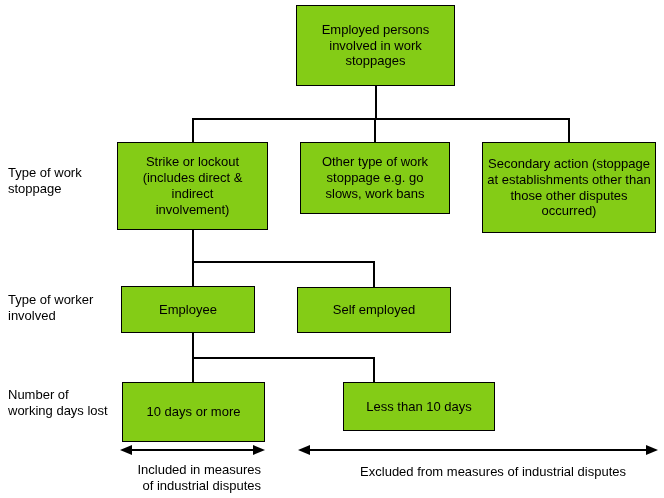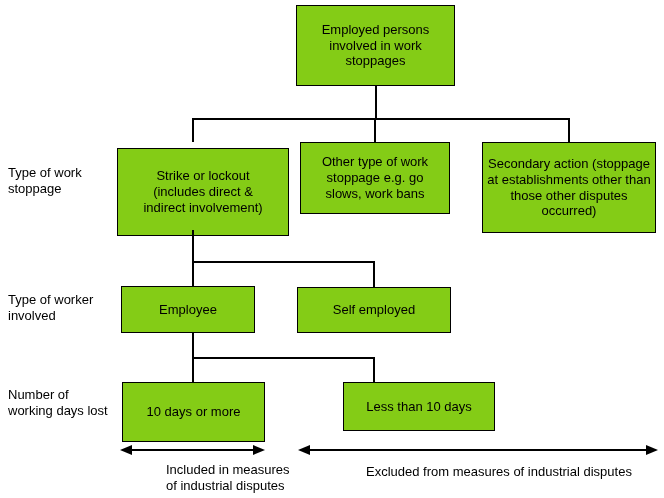--- a/index.html
+++ b/index.html
@@ -19,21 +19,21 @@
     border: 1.5px solid #000000;
     background: #84cc16;
     display: flex;
     align-items: center;
     justify-content: center;
     text-align: center;
     line-height: 1.22;
   }
   .line { position: absolute; background: #000000; }
   .rlabel { position: absolute; line-height: 1.25; text-align: left; }
-  .legend { position: absolute; text-align: left; line-height: 1.25; margin-left: 40px; }
+  .legend { position: absolute; text-align: right; line-height: 1.25; }
   .ah {
     position: absolute;
     width: 0; height: 0;
     border-top: 5px solid transparent;
     border-bottom: 5px solid transparent;
   }
   .ah-left  { border-right: 12px solid #000000; }
   .ah-right { border-left: 12px solid #000000; }
 </style>
 </head>
@@ -46,21 +46,21 @@
   <div class="rlabel" style="left:8px; top:387px; width:106px;">Number of working days lost</div>
 
   <div class="box" style="left:296px; top:5px; width:159px; height:81px; padding:0 18px;">Employed persons involved in work stoppages</div>
 
   <div class="line" style="left:375px; top:86px; width:2px; height:32px;"></div>
   <div class="line" style="left:192px; top:118px; width:378px; height:2px;"></div>
   <div class="line" style="left:192px; top:120px; width:2px; height:22px;"></div>
   <div class="line" style="left:374px; top:120px; width:2px; height:22px;"></div>
   <div class="line" style="left:568px; top:120px; width:2px; height:22px;"></div>
 
-  <div class="box" style="left:117px; top:148px; width:172px; height:88px; padding:0 20px;">Strike or lockout (includes direct &amp; indirect involvement)</div>
+  <div class="box" style="left:117px; top:142px; width:151px; height:88px; padding:0 20px;">Strike or lockout (includes direct &amp; indirect involvement)</div>
   <div class="box" style="left:300px; top:142px; width:150px; height:72px; padding:0 10px;">Other type of work stoppage e.g. go slows, work bans</div>
   <div class="box" style="left:482px; top:142px; width:174px; height:91px; padding:0 3px;">Secondary action (stoppage at establishments other than those other disputes occurred)</div>
 
   <div class="line" style="left:192px; top:230px; width:2px; height:56px;"></div>
   <div class="line" style="left:192px; top:261px; width:183px; height:2px;"></div>
   <div class="line" style="left:373px; top:263px; width:2px; height:24px;"></div>
 
   <div class="box" style="left:121px; top:286px; width:134px; height:47px; padding:0 4px;">Employee</div>
   <div class="box" style="left:297px; top:287px; width:154px; height:46px; padding:0 4px;">Self employed</div>
 

